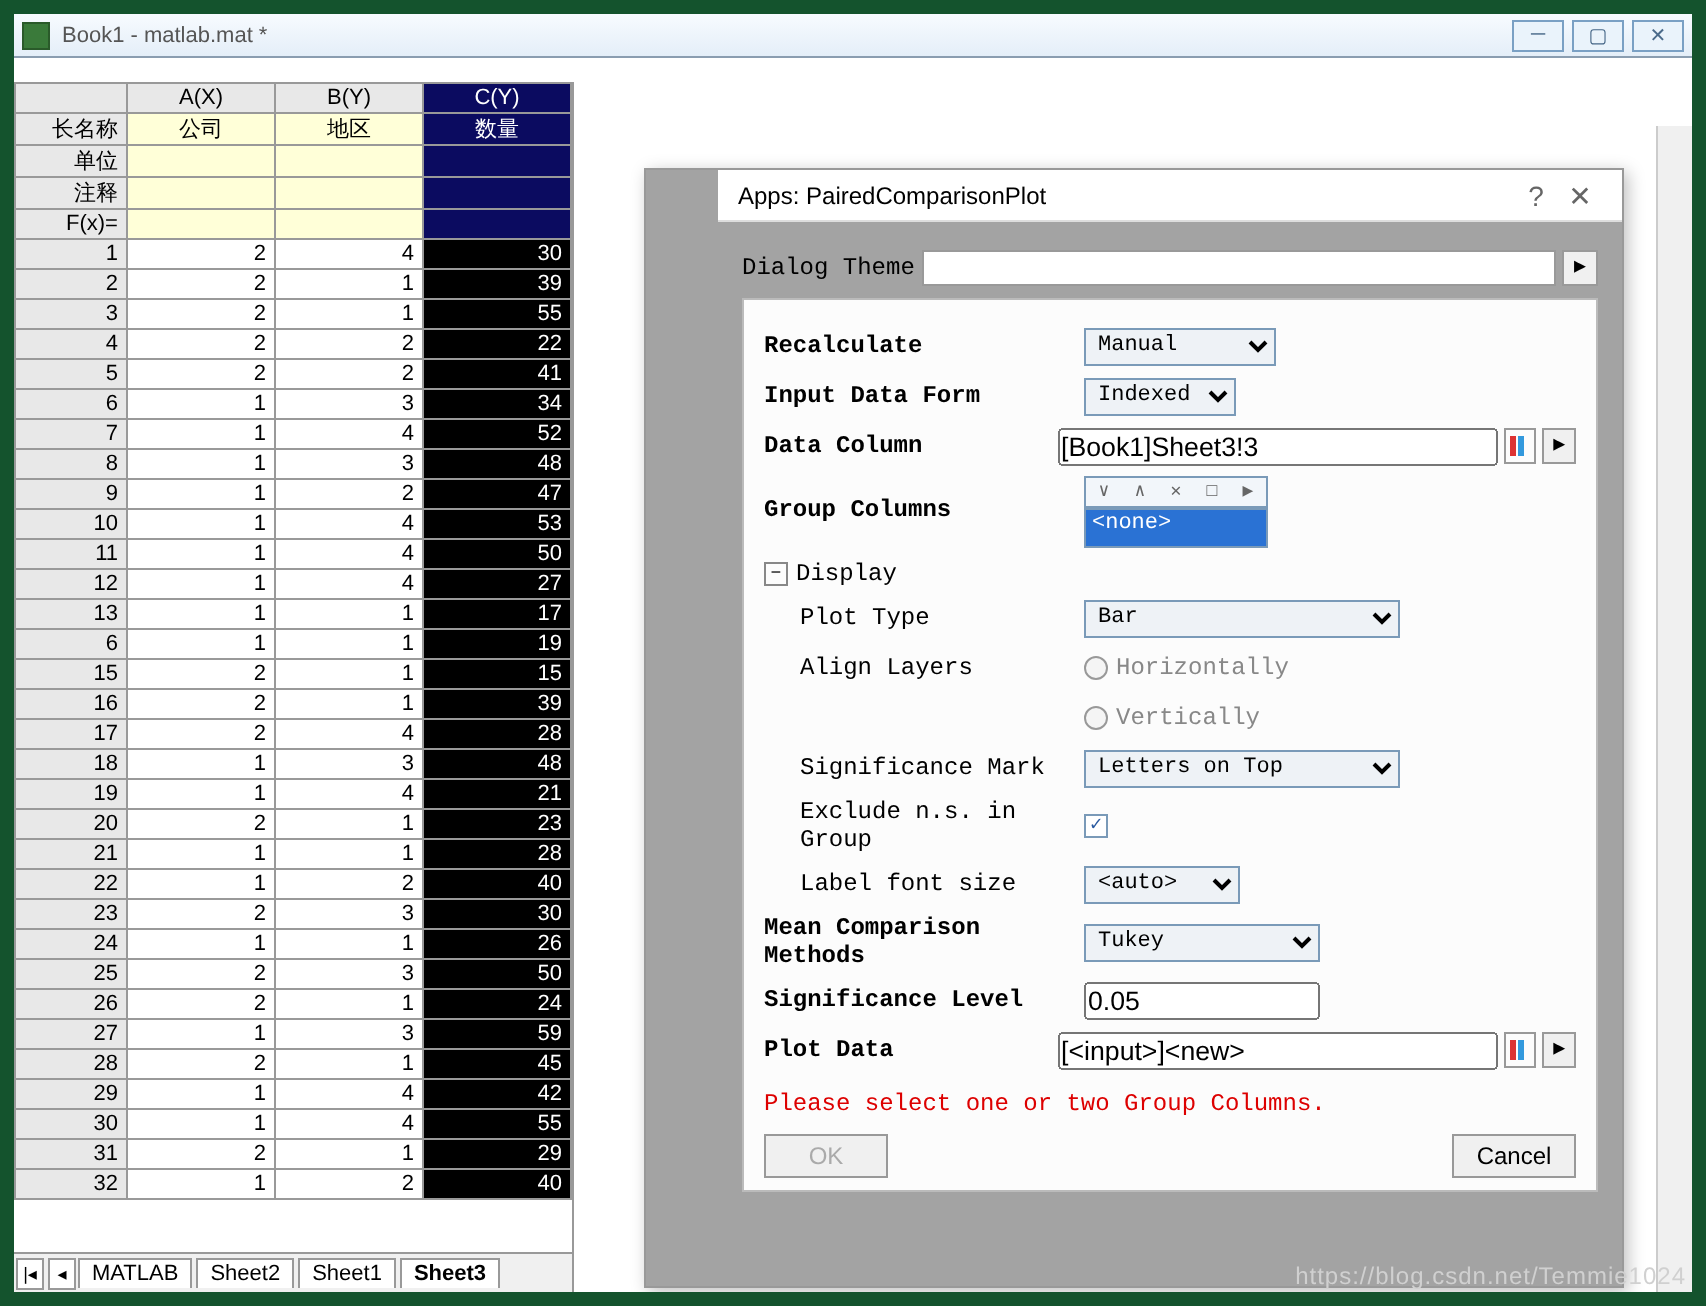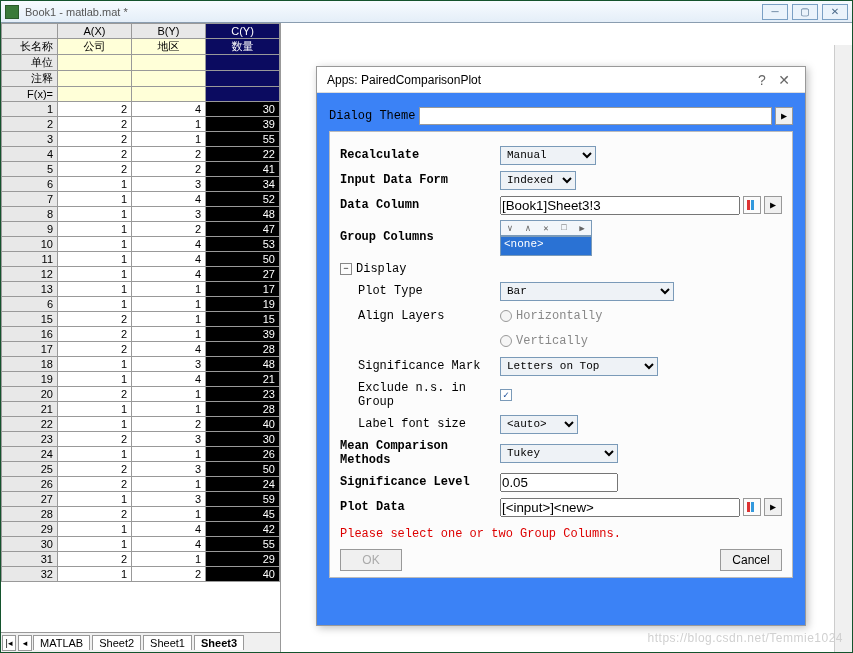--- a/index.html
+++ b/index.html
@@ -1,17 +1,17 @@
 <!DOCTYPE html>
 <html><head>
 <meta charset="utf-8">
 <style>
 * { box-sizing: border-box; margin: 0; padding: 0; }
 body { font-family: "Microsoft YaHei", Arial, sans-serif; font-size: 11px; background: #fff; width: 853px; height: 653px; position: relative; overflow: hidden; }
-.window { border: 1px solid #14532d; width: 853px; height: 653px; display: flex; flex-direction: column; }
+.window { border: 7px solid #14532d; width: 853px; height: 653px; display: flex; flex-direction: column; gap: 12px; }
 .titlebar { height: 22px; background: linear-gradient(#f7fbff,#e4eef8); display: flex; align-items: center; padding: 0 4px; border-bottom: 1px solid #8a9db0; color: #555; }
 .titlebar .icon { width: 14px; height: 14px; background: #3a7a3a; display: inline-block; margin-right: 6px; border:1px solid #2a5a2a; }
 .titlebar .title { flex: 1; }
 .winbtns { display: flex; gap: 4px; }
 .winbtn { width: 26px; height: 16px; border: 1px solid #7aa0c4; background: #eaf3fb; display: flex; align-items: center; justify-content: center; font-size: 10px; color: #4a6a8a; }
 .body { flex: 1; display: flex; position: relative; overflow: hidden; }
 .sheet { width: 280px; border-right: 1px solid #999; display: flex; flex-direction: column; background: #fff; }
 .sheet-table { flex: 1; overflow: hidden; }
 table { border-collapse: collapse; width: 100%; table-layout: fixed; }
 th, td { border: 1px solid #999; height: 15px; font-size: 11px; padding: 0 4px; text-align: right; white-space: nowrap; }
@@ -22,21 +22,21 @@
 .col-c { background: #000; color: #fff; text-align: right; }
 .meta-row td { background: #ffffd8; }
 .meta-row td.rowhead { background: #e8e8e8; }
 .meta-label { text-align: right; color:#444; }
 .meta-center { text-align: center; }
 .col-c.meta-cell { background: #0b0b60 !important; color: #fff; text-align: center;}
 .sheet-tabs { height: 20px; background: #f0f0f0; border-top: 1px solid #999; display: flex; align-items: center; font-size: 11px; }
 .tabnav { width: 14px; height: 16px; border: 1px solid #999; margin: 0 1px; background:#fff; display:flex; align-items:center; justify-content:center; font-size:9px;}
 .tab { padding: 1px 6px; border: 1px solid #999; border-bottom: none; background: #fff; margin-right: 2px; }
 .tab.active { font-weight: bold; background: #fff; }
-.dialog { position: absolute; left: 315px; top: 43px; width: 490px; height: 560px; background: #3b82f6; border: 1px solid #999; box-shadow: 2px 2px 8px rgba(0,0,0,.25); font-family: "Courier New", monospace; font-size: 12px; }
+.dialog { position: absolute; left: 315px; top: 43px; width: 490px; height: 560px; background: #a3a3a3; border: 1px solid #999; box-shadow: 2px 2px 8px rgba(0,0,0,.25); font-family: "Courier New", monospace; font-size: 12px; padding-left: 36px; }
 .dlg-title { height: 26px; background: #fff; display: flex; align-items: center; padding: 0 10px; border-bottom: 1px solid #ddd; font-family: Arial,sans-serif; }
 .dlg-title span { flex: 1; }
 .dlg-close, .dlg-help { width: 22px; text-align: center; color: #666; cursor: pointer; font-size:14px;}
 .dlg-body { padding: 8px 12px; }
 .row { display: flex; align-items: center; margin: 5px 0; min-height: 20px; }
 .row .lbl { width: 160px; }
 .row .lbl.ind { padding-left: 18px; }
 .row .bold { font-weight: bold; }
 .theme-input { flex: 1; height: 18px; border: 1px solid #999; background:#fff; font-family: inherit; font-size: 11px; padding:0 2px;}
 .arrow-btn { width: 18px; height: 18px; border:1px solid #999; background:#f0f0f0; display:flex; align-items:center; justify-content:center; margin-left:3px; font-size:10px;}
@@ -363,21 +363,21 @@
               <div class="listbox">&lt;none&gt;</div>
             </div>
           </div>
 
           <div class="sect">
             <span class="exp">−</span>
             <span class="bold">Display</span>
           </div>
           <div class="row">
               <span class="lbl ind">Plot Type</span>
-            <select style="width:174px;font-family:Liberation Mono, monospace;"><option>Bar</option></select>
+            <select style="width:158px;font-family:Liberation Mono, monospace;"><option>Bar</option></select>
             </div>
           <div class="row">
               <span class="lbl ind">Align Layers</span>
             <span class="radio"></span>
             <span style="color:#888;">Horizontally</span>
             </div>
           <div class="row">
               <span class="lbl ind"></span>
             <span class="radio"></span>
             <span style="color:#888;">Vertically</span>

